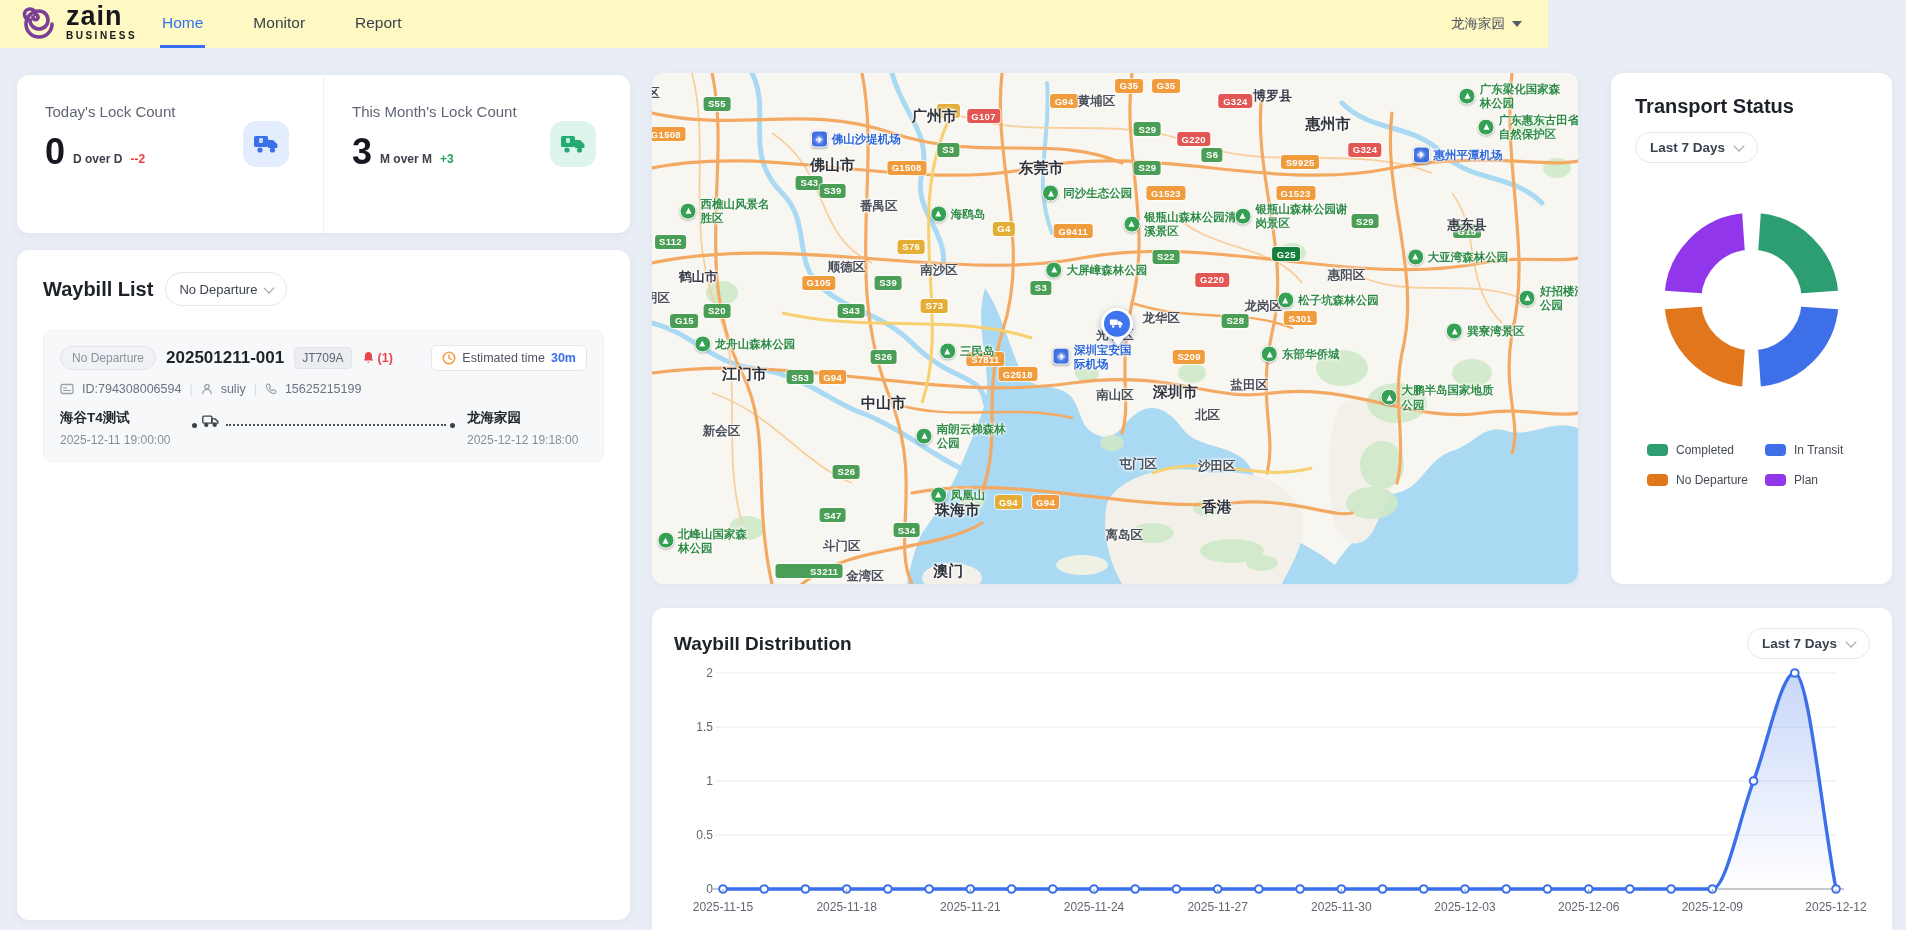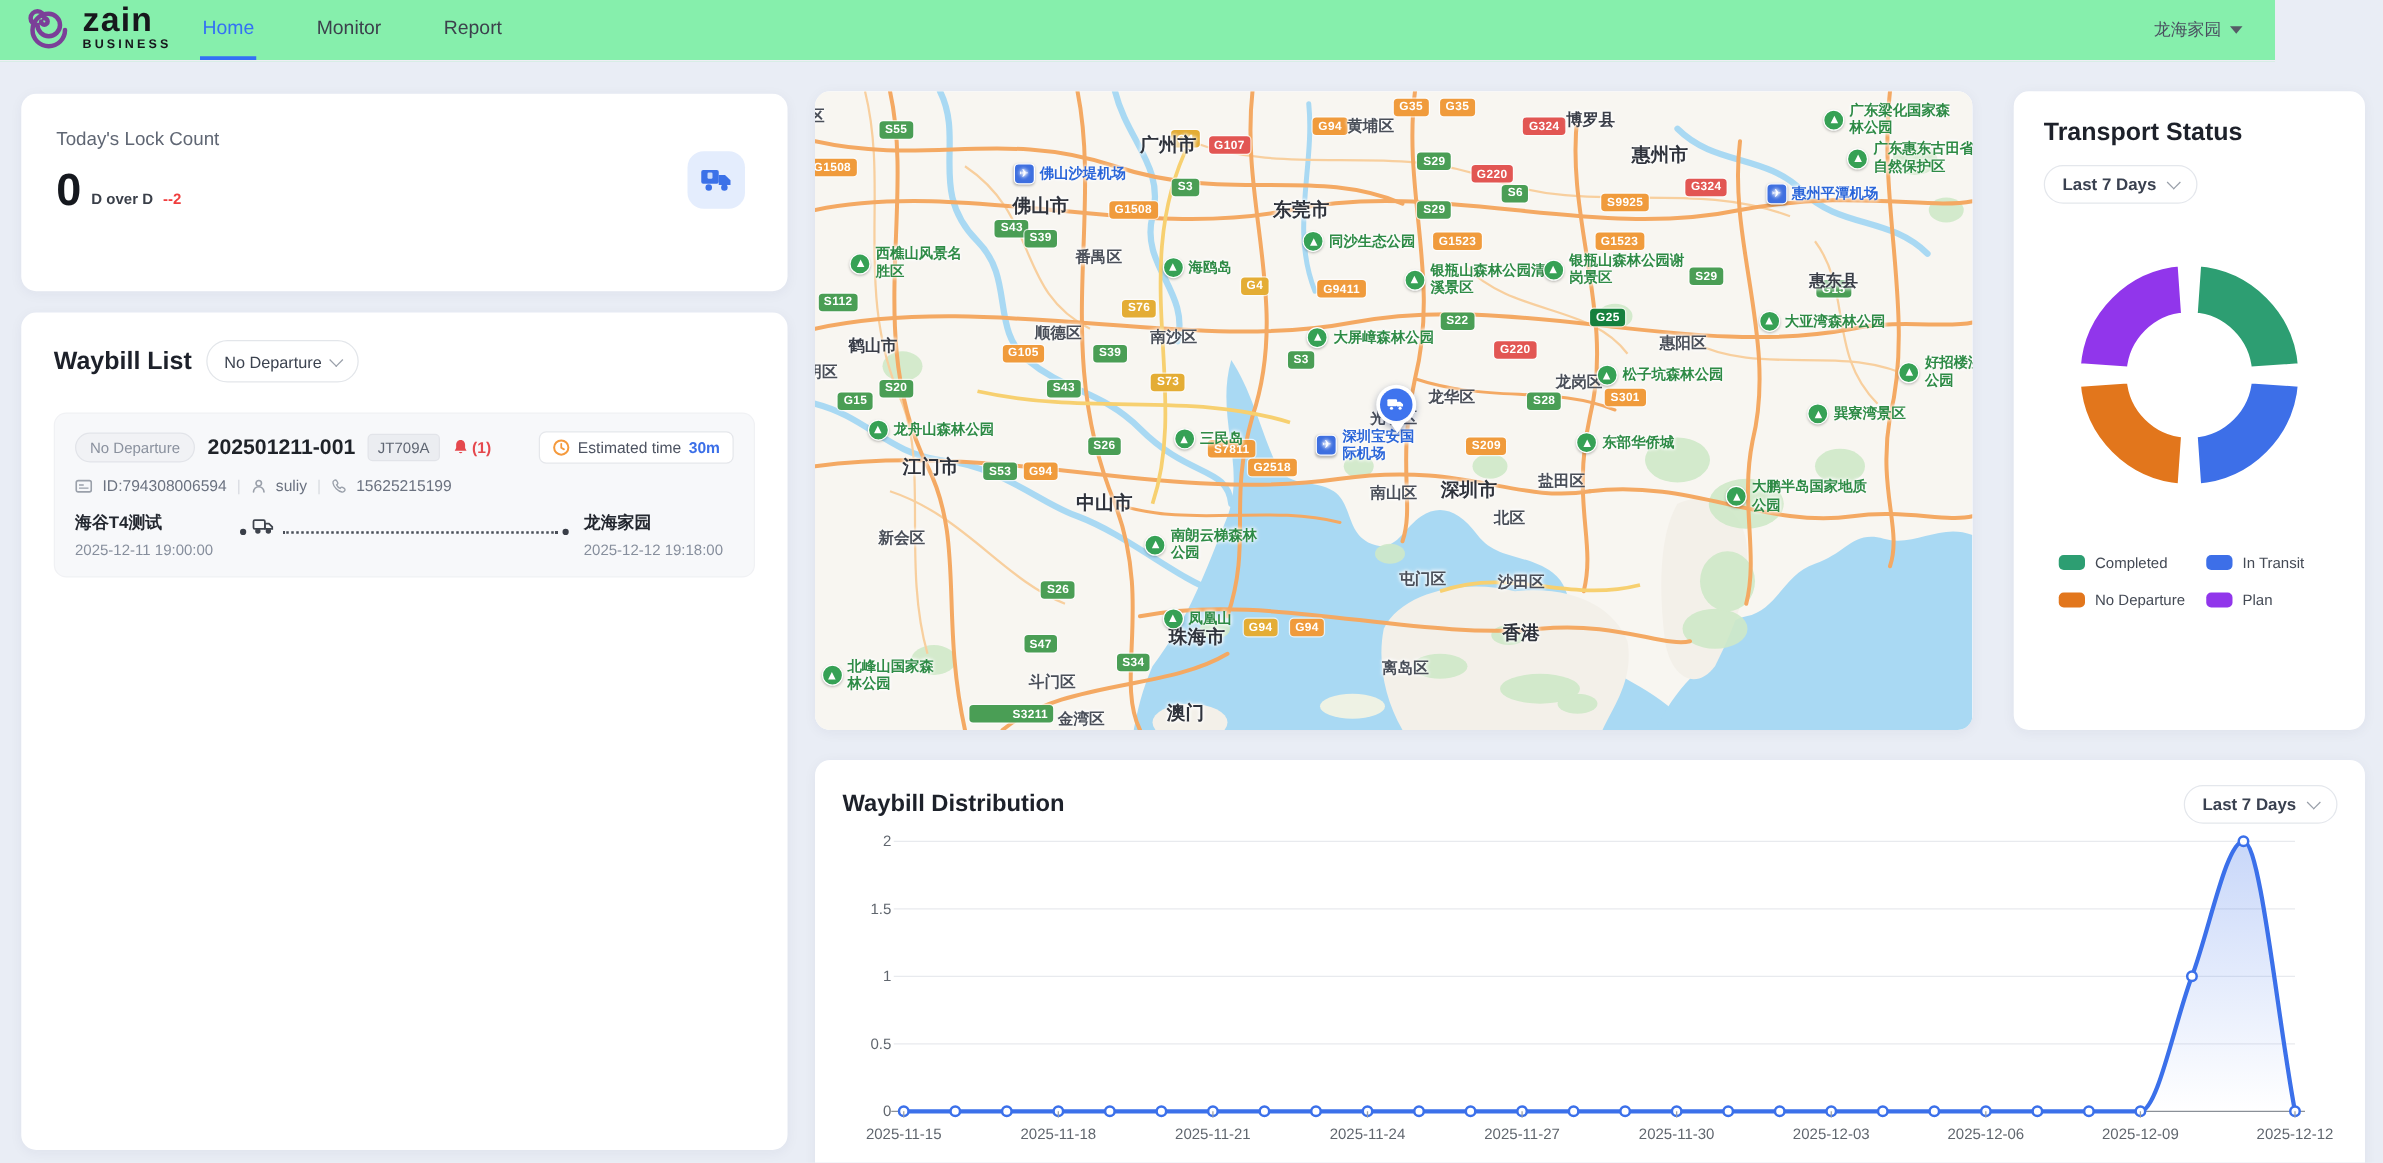--- a/index.html
+++ b/index.html
@@ -1,21 +1,21 @@
 <!DOCTYPE html>
 <html><head>
 <meta charset="utf-8">
 <style>
   html,body{margin:0;padding:0;}
   body{width:1906px;height:930px;overflow:hidden;position:relative;background:#e9edf5;
        font-family:"Liberation Sans","DejaVu Sans",sans-serif;color:#22262e;}
   .card{position:absolute;background:#fff;border-radius:12px;box-shadow:0 2px 10px rgba(30,40,80,.05);}
 
   
-  header{position:absolute;left:0;top:0;width:1820px;height:48px;background:#86efac;border-bottom:1px solid #eef0f4;z-index:5;text-decoration:underline;}
+  header{position:absolute;left:0;top:0;width:1548px;height:48px;background:#fef9c3;border-bottom:1px solid #eef0f4;z-index:5;text-decoration:underline;}
   .logo{position:absolute;left:18px;top:3px;display:flex;align-items:flex-start;}
   .logo-text{margin-left:6px;line-height:1;}
   .logo-zain{font-size:27px;font-weight:800;letter-spacing:1px;color:#17171c;}
   .logo-sub{font-size:10px;font-weight:700;letter-spacing:2.5px;color:#17171c;text-align:right;margin-top:1px;}
   nav{position:absolute;left:160px;top:0;height:48px;display:flex;gap:46px;}
   .nav-item{height:45px;display:flex;align-items:center;font-size:15.5px;color:#3c414c;cursor:pointer;border-bottom:3px solid transparent;padding:0 2px;}
   .nav-item.active{color:#3370f5;border-bottom-color:#3370f5;}
   .user-menu{position:absolute;right:26px;top:0;height:48px;display:flex;align-items:center;gap:7px;font-size:13.5px;color:#4a5160;cursor:pointer;}
   .caret{width:0;height:0;border-left:5px solid transparent;border-right:5px solid transparent;border-top:6px solid #555b66;}
 
@@ -134,20 +134,39 @@
       <span class="stat-delta" style="color:#f03e3e">--2</span>
     </div>
     <div class="stat-icon" style="background:#e4edfd">
       <svg width="26" height="20" viewBox="0 0 26 20">
           <g fill="#3b71e8">
         <rect x="1" y="2" width="14" height="11" rx="1.6"></rect>
         <path d="M15 6h5l4.4 4.2V14H15z"></path>
         <circle cx="7" cy="16" r="2.6"></circle>
             <circle cx="19.5" cy="16" r="2.6"></circle>
         <rect x="6" y="4" width="4" height="5" rx="1" fill="#e4edfd" opacity=".85"></rect>
+      </g>
+        </svg>
+    </div>
+  </div>
+  <div class="stat-half">
+    <div class="stat-title">This Month's Lock Count</div>
+    <div class="stat-value-row">
+      <span class="stat-value">3</span>
+      <span class="stat-cmp">M over M</span>
+      <span class="stat-delta" style="color:#23a25d">+3</span>
+    </div>
+    <div class="stat-icon" style="background:#ddf5ec">
+      <svg width="26" height="20" viewBox="0 0 26 20">
+          <g fill="#23ab72">
+        <rect x="1" y="2" width="14" height="11" rx="1.6"></rect>
+        <path d="M15 6h5l4.4 4.2V14H15z"></path>
+        <circle cx="7" cy="16" r="2.6"></circle>
+            <circle cx="19.5" cy="16" r="2.6"></circle>
+        <rect x="6" y="4" width="4" height="5" rx="1" fill="#ddf5ec" opacity=".85"></rect>
       </g>
         </svg>
     </div>
   </div>
 </section>
 
 <section class="card" id="waybill-card">
   <div class="wb-head">
     <div class="wb-title">Waybill List</div>
     <div class="pill-select">

